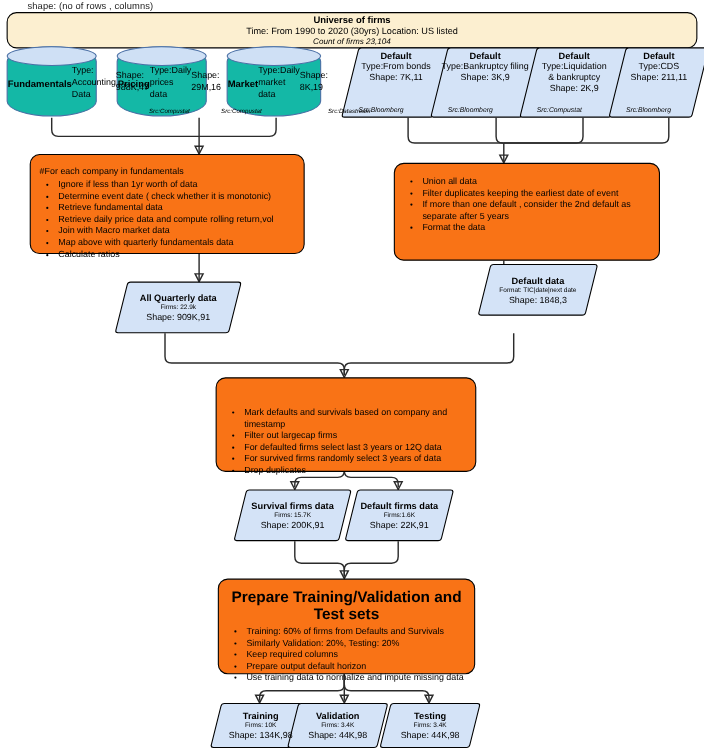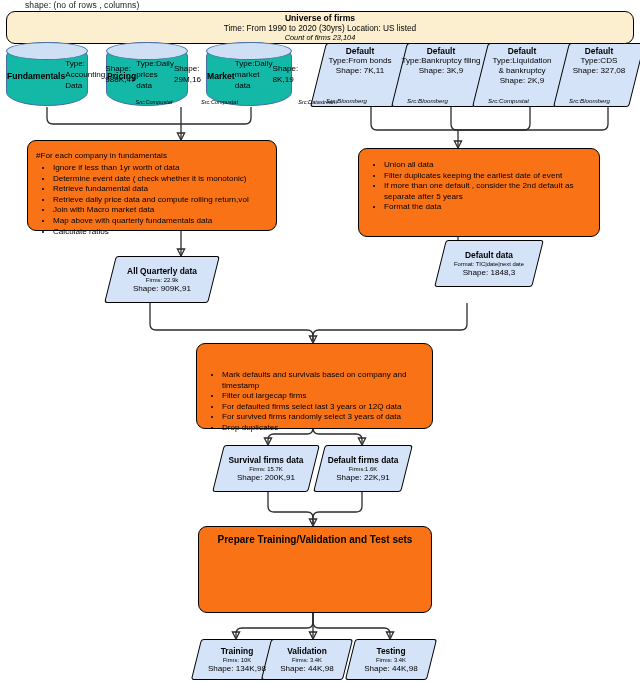--- a/index.html
+++ b/index.html
@@ -38,21 +38,21 @@
   .para .ttl{font-size:8.4px;font-weight:bold;line-height:10px;text-align:center;}
   .para .sm{font-size:5.9px;line-height:8px;}
   .para .ln{font-size:8.1px;line-height:10px;}
   .para .src{font-size:6.2px;font-style:italic;}
 
   .srcpara .inner{align-items:center;justify-content:flex-start;padding-top:3px;}
   .srcpara .src{position:absolute;left:8px;bottom:3px;font-size:6.2px;font-style:italic;}
 
   
   .proc{background:#f97316;border:1.5px solid #000;border-radius:9px;}
-  .proc .hdr{font-size:10px;font-weight:bold;text-align:center;}
+  .proc .hdr{font-size:14px;font-weight:bold;text-align:center;}
   .proc .pre{font-size:8.1px;}
   .proc ul{margin:3px 0 0 0;padding-left:17px;}
   .proc li{font-size:8.1px;line-height:10.6px;}
 
   
   svg.conn{position:absolute;left:0;top:0;width:640px;height:682px;
            pointer-events:none;overflow:visible;}
   svg.conn path,svg.conn line{fill:none;stroke:#2b2b2b;stroke-width:1.3;}
 </style>
 </head>
@@ -152,21 +152,21 @@
     <div class="ln">&amp; bankruptcy</div>
     <div class="ln">Shape: 2K,9</div>
   </div>
   <div class="src">Src:Compustat</div>
 </div>
 <div class="abs para srcpara" style="left:561px;top:43px;width:76px;height:64px;">
   <div class="bg"></div>
   <div class="inner">
     <div class="ttl">Default</div>
     <div class="ln">Type:CDS</div>
-    <div class="ln">Shape: 327,08</div>
+    <div class="ln">Shape: 211,11</div>
   </div>
   <div class="src">Src:Bloomberg</div>
 </div>
 
 <div class="abs proc" style="left:27px;top:140px;width:250px;height:91px;padding:10px 8px 6px 8px;">
   <div class="pre">#For each company in fundamentals</div>
   <ul>
     <li>Ignore if less than 1yr worth of data</li>
     <li>Determine event date ( check whether it is monotonic)</li>
     <li>Retrieve fundamental data</li>
@@ -226,20 +226,27 @@
   <div class="bg"></div>
   <div class="inner">
     <div class="ttl">Default firms data</div>
     <div class="sm">Firms:1.6K</div>
     <div class="ln">Shape: 22K,91</div>
   </div>
 </div>
 
 <div class="abs proc" style="left:198px;top:526px;width:234px;height:87px;padding:7px 8px 5px 8px;">
   <div class="hdr">Prepare Training/Validation and Test sets</div>
+  <ul>
+    <li>Training: 60% of firms from Defaults and Survivals</li>
+    <li>Similarly Validation: 20%, Testing: 20%</li>
+    <li>Keep required columns</li>
+    <li>Prepare output default horizon</li>
+    <li>Use training data to normalize and impute missing data</li>
+  </ul>
 </div>
 
 <div class="abs para" style="left:196px;top:639px;width:82px;height:41px;">
   <div class="bg"></div>
   <div class="inner">
     <div class="ttl">Training</div>
     <div class="sm">Firms: 10K</div>
     <div class="ln">Shape: 134K,98</div>
   </div>
 </div>

